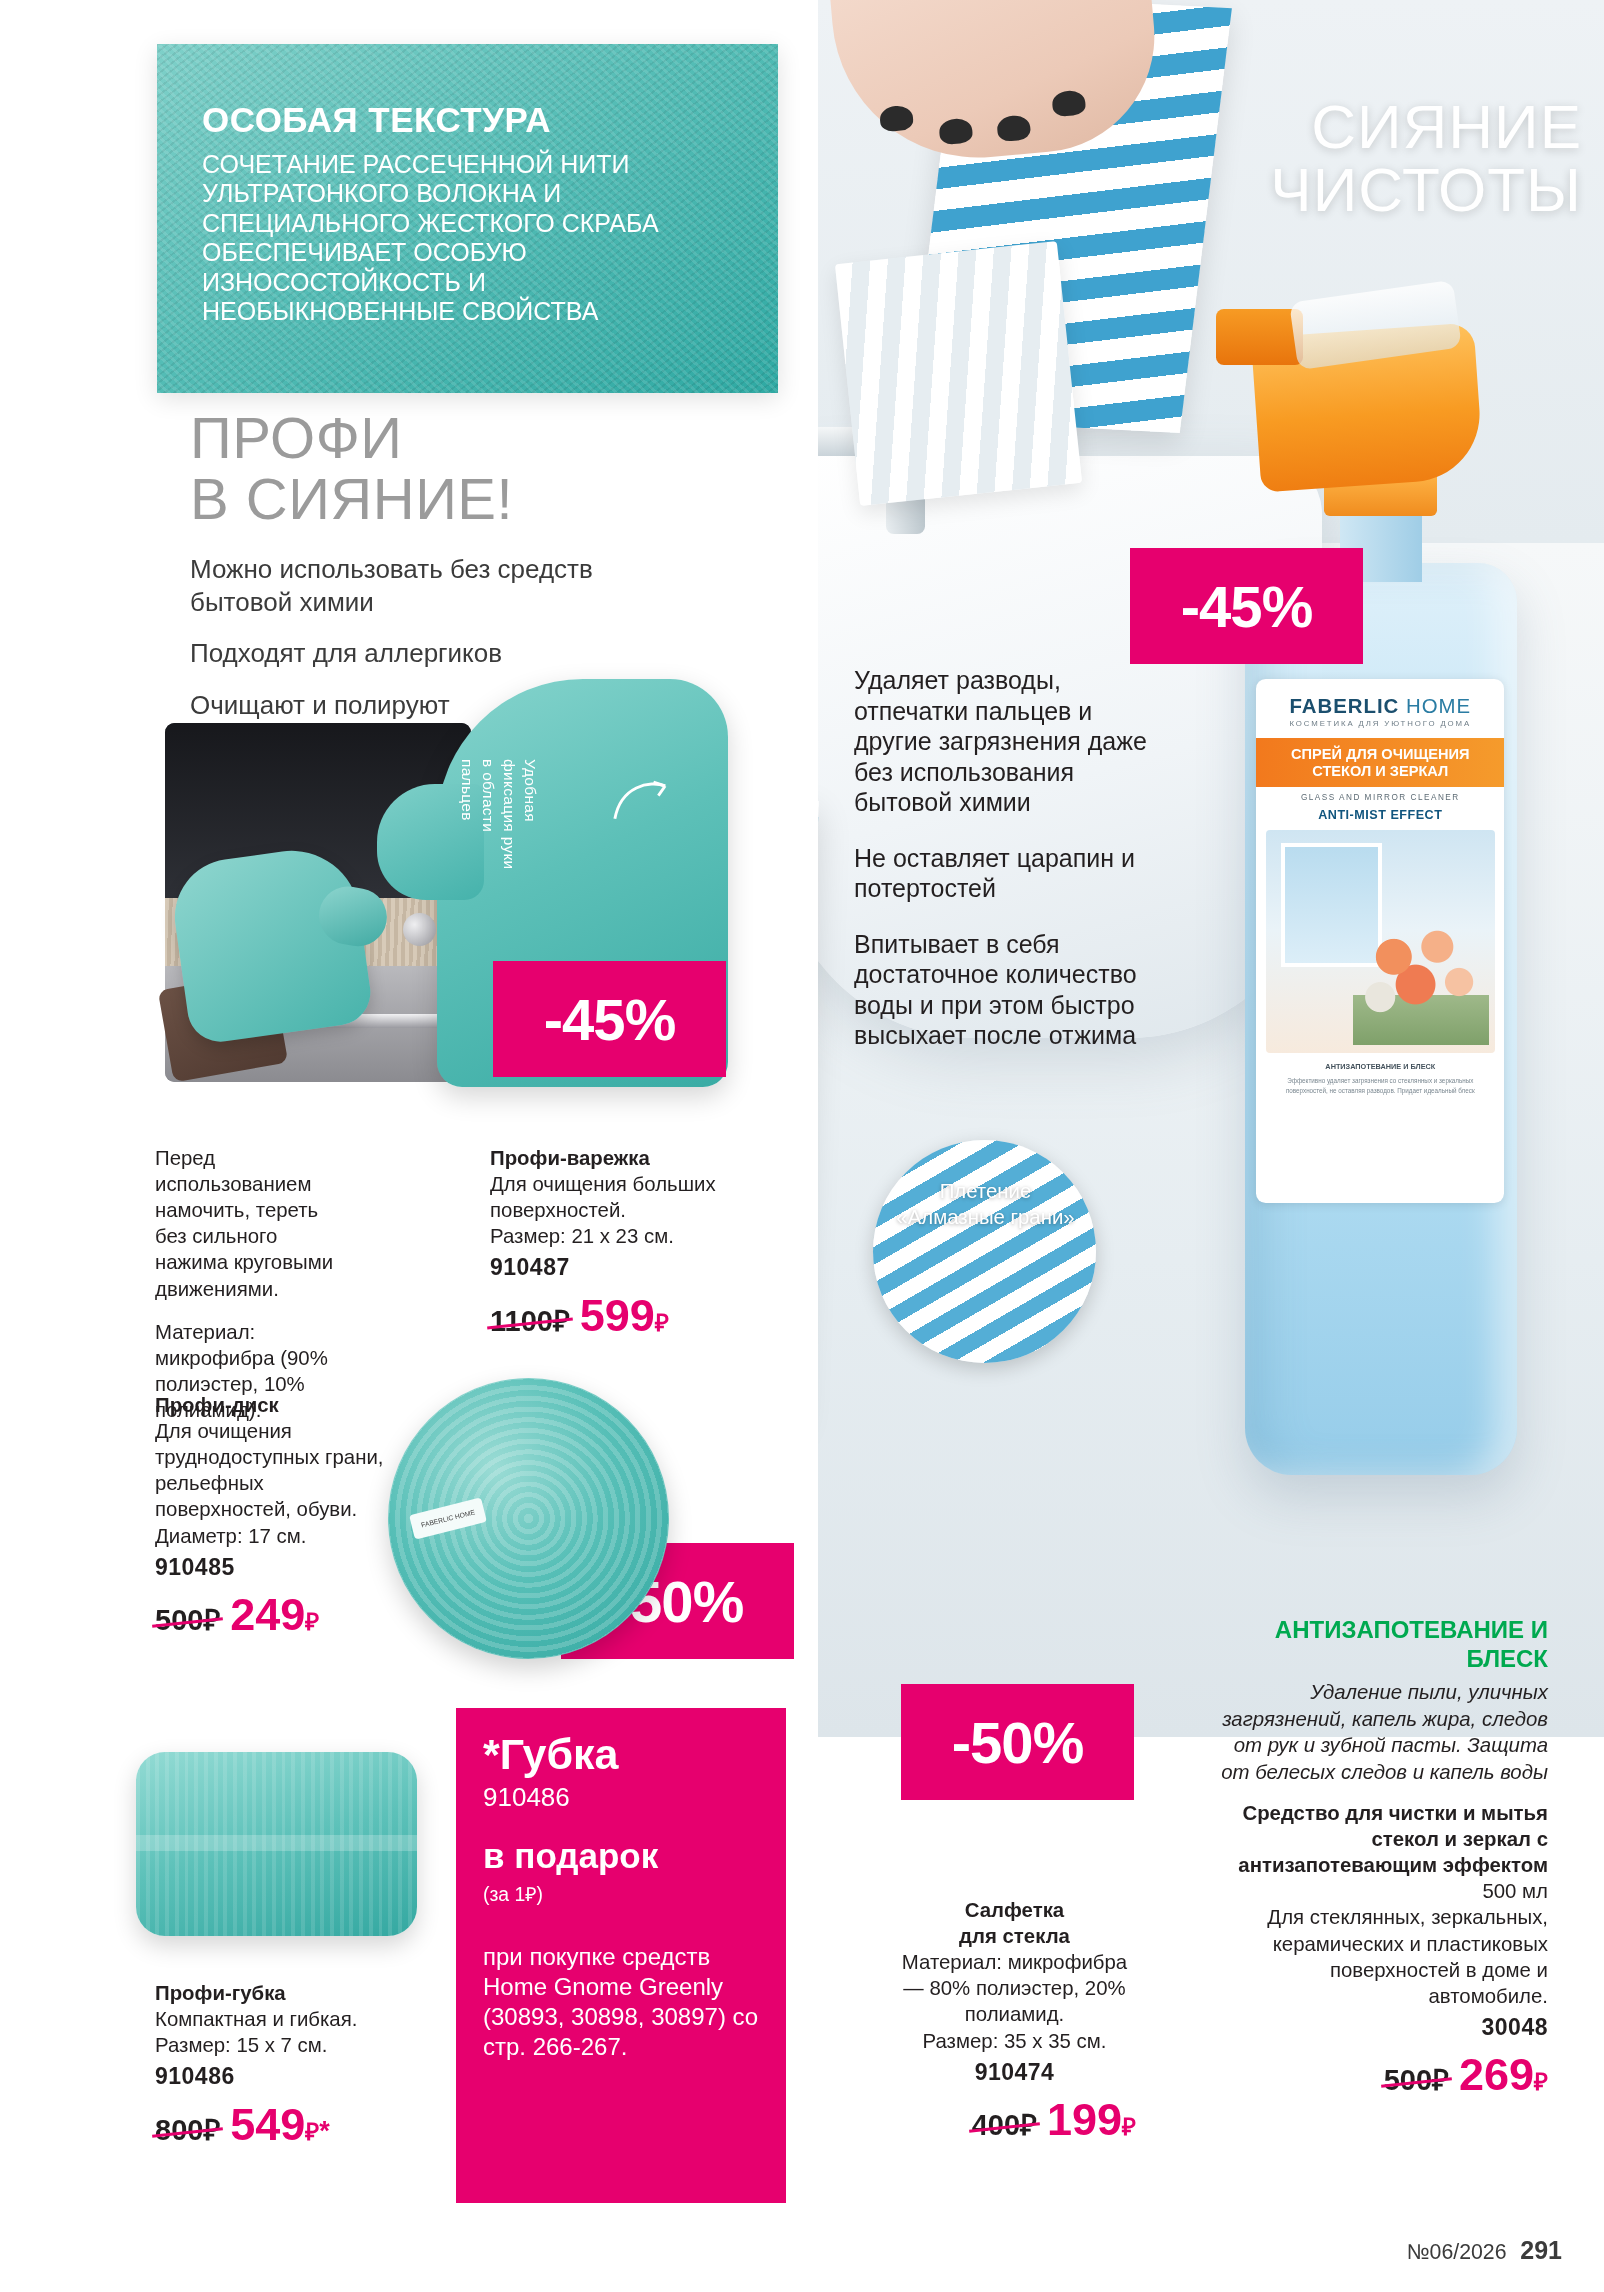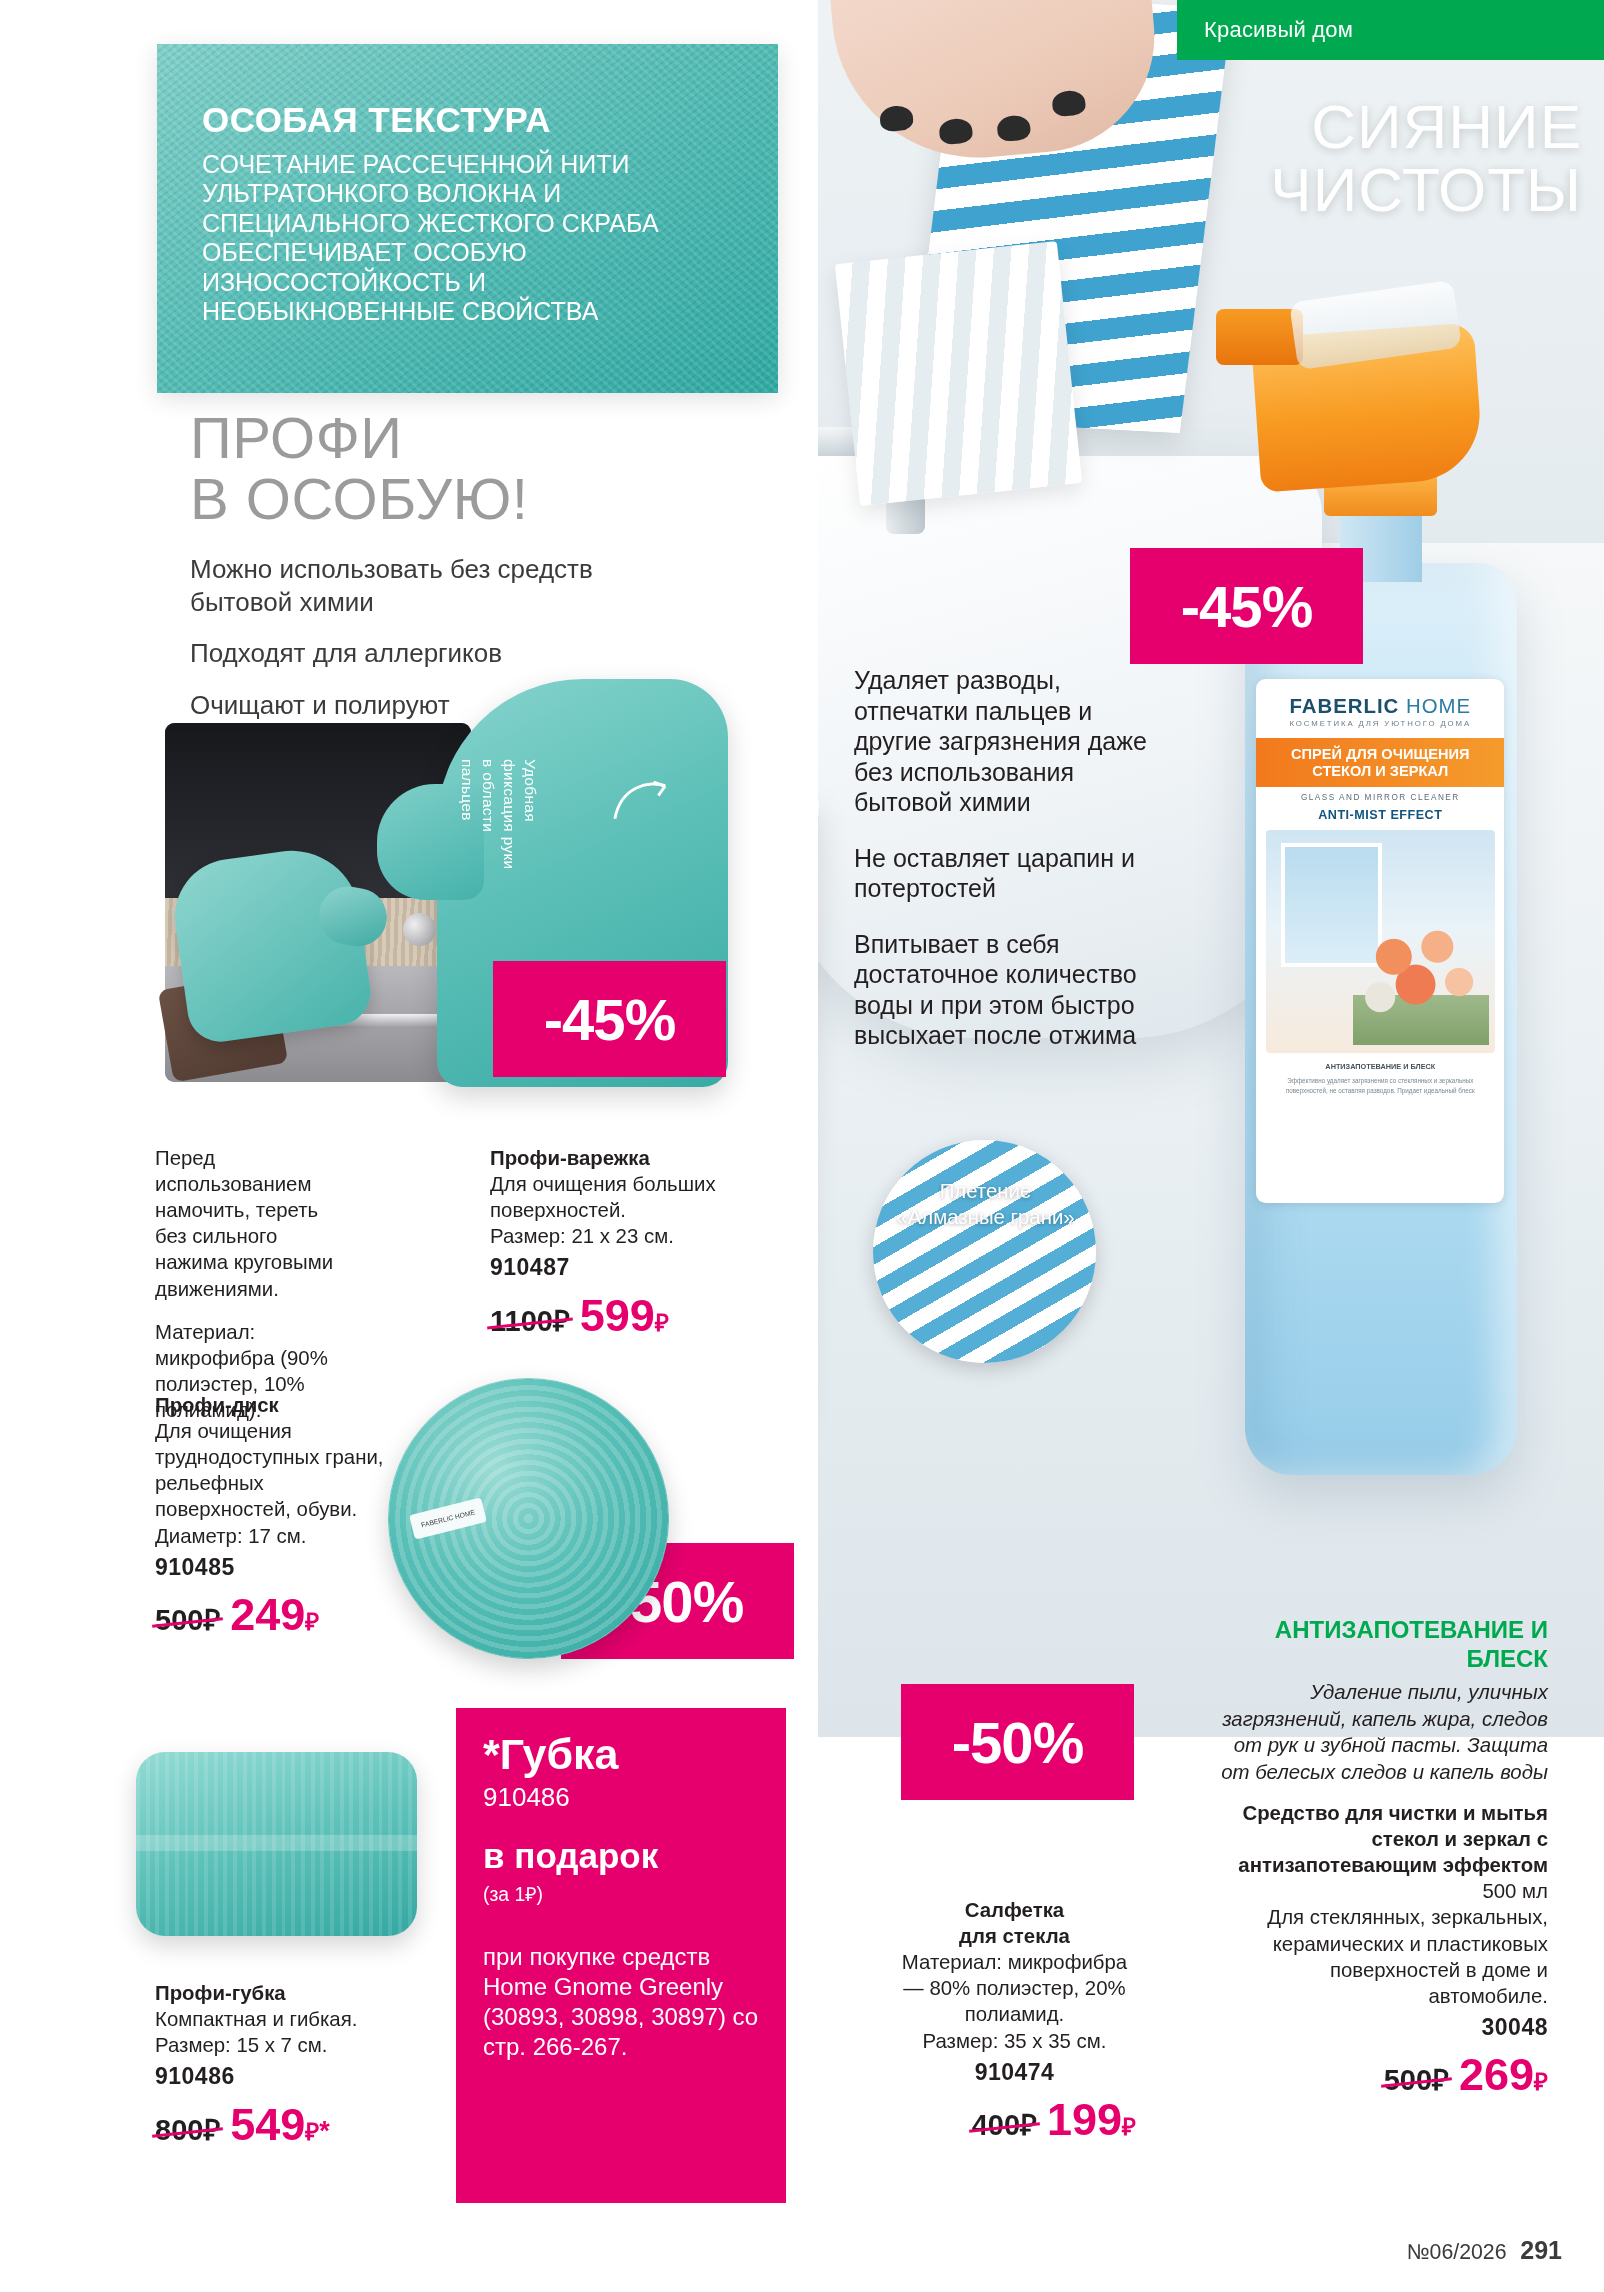--- a/index.html
+++ b/index.html
@@ -649,37 +649,34 @@
           <b>АНТИЗАПОТЕВАНИЕ И БЛЕСК</b>
           <span>Эффективно удаляет загрязнения со стеклянных и зеркальных поверхностей, не оставляя разводов. Придает идеальный блеск</span>
         </div>
       </div>
     </div>
   </div>
 
   <div class="weave-circle"></div>
   <div class="weave-label">Плетение «Алмазные грани»</div>
 
-  <div class="green-tab">
-    <span>Красивый дом</span>
-  </div>
 
   <div class="headline">
     <div>СИЯНИЕ</div>
     <div>ЧИСТОТЫ</div>
   </div>
 
   <div class="texture-box">
     <h2>ОСОБАЯ ТЕКСТУРА</h2>
     <p>СОЧЕТАНИЕ РАССЕЧЕННОЙ НИТИ УЛЬТРАТОНКОГО ВОЛОКНА И СПЕЦИАЛЬНОГО ЖЕСТКОГО СКРАБА ОБЕСПЕЧИВАЕТ ОСОБУЮ ИЗНОСОСТОЙКОСТЬ И НЕОБЫКНОВЕННЫЕ СВОЙСТВА</p>
   </div>
 
   <div class="profi-title">
     <div>ПРОФИ</div>
-    <div>В ОСОБУЮ!</div>
+    <div>В СИЯНИЕ!</div>
   </div>
   <div class="bullets">
     <div>Можно использовать без средств бытовой химии</div>
     <div>Подходят для аллергиков</div>
     <div>Очищают и полируют</div>
   </div>
 
   <div class="stove-photo">
     <div class="glass"></div>
     <div class="granite"></div>

